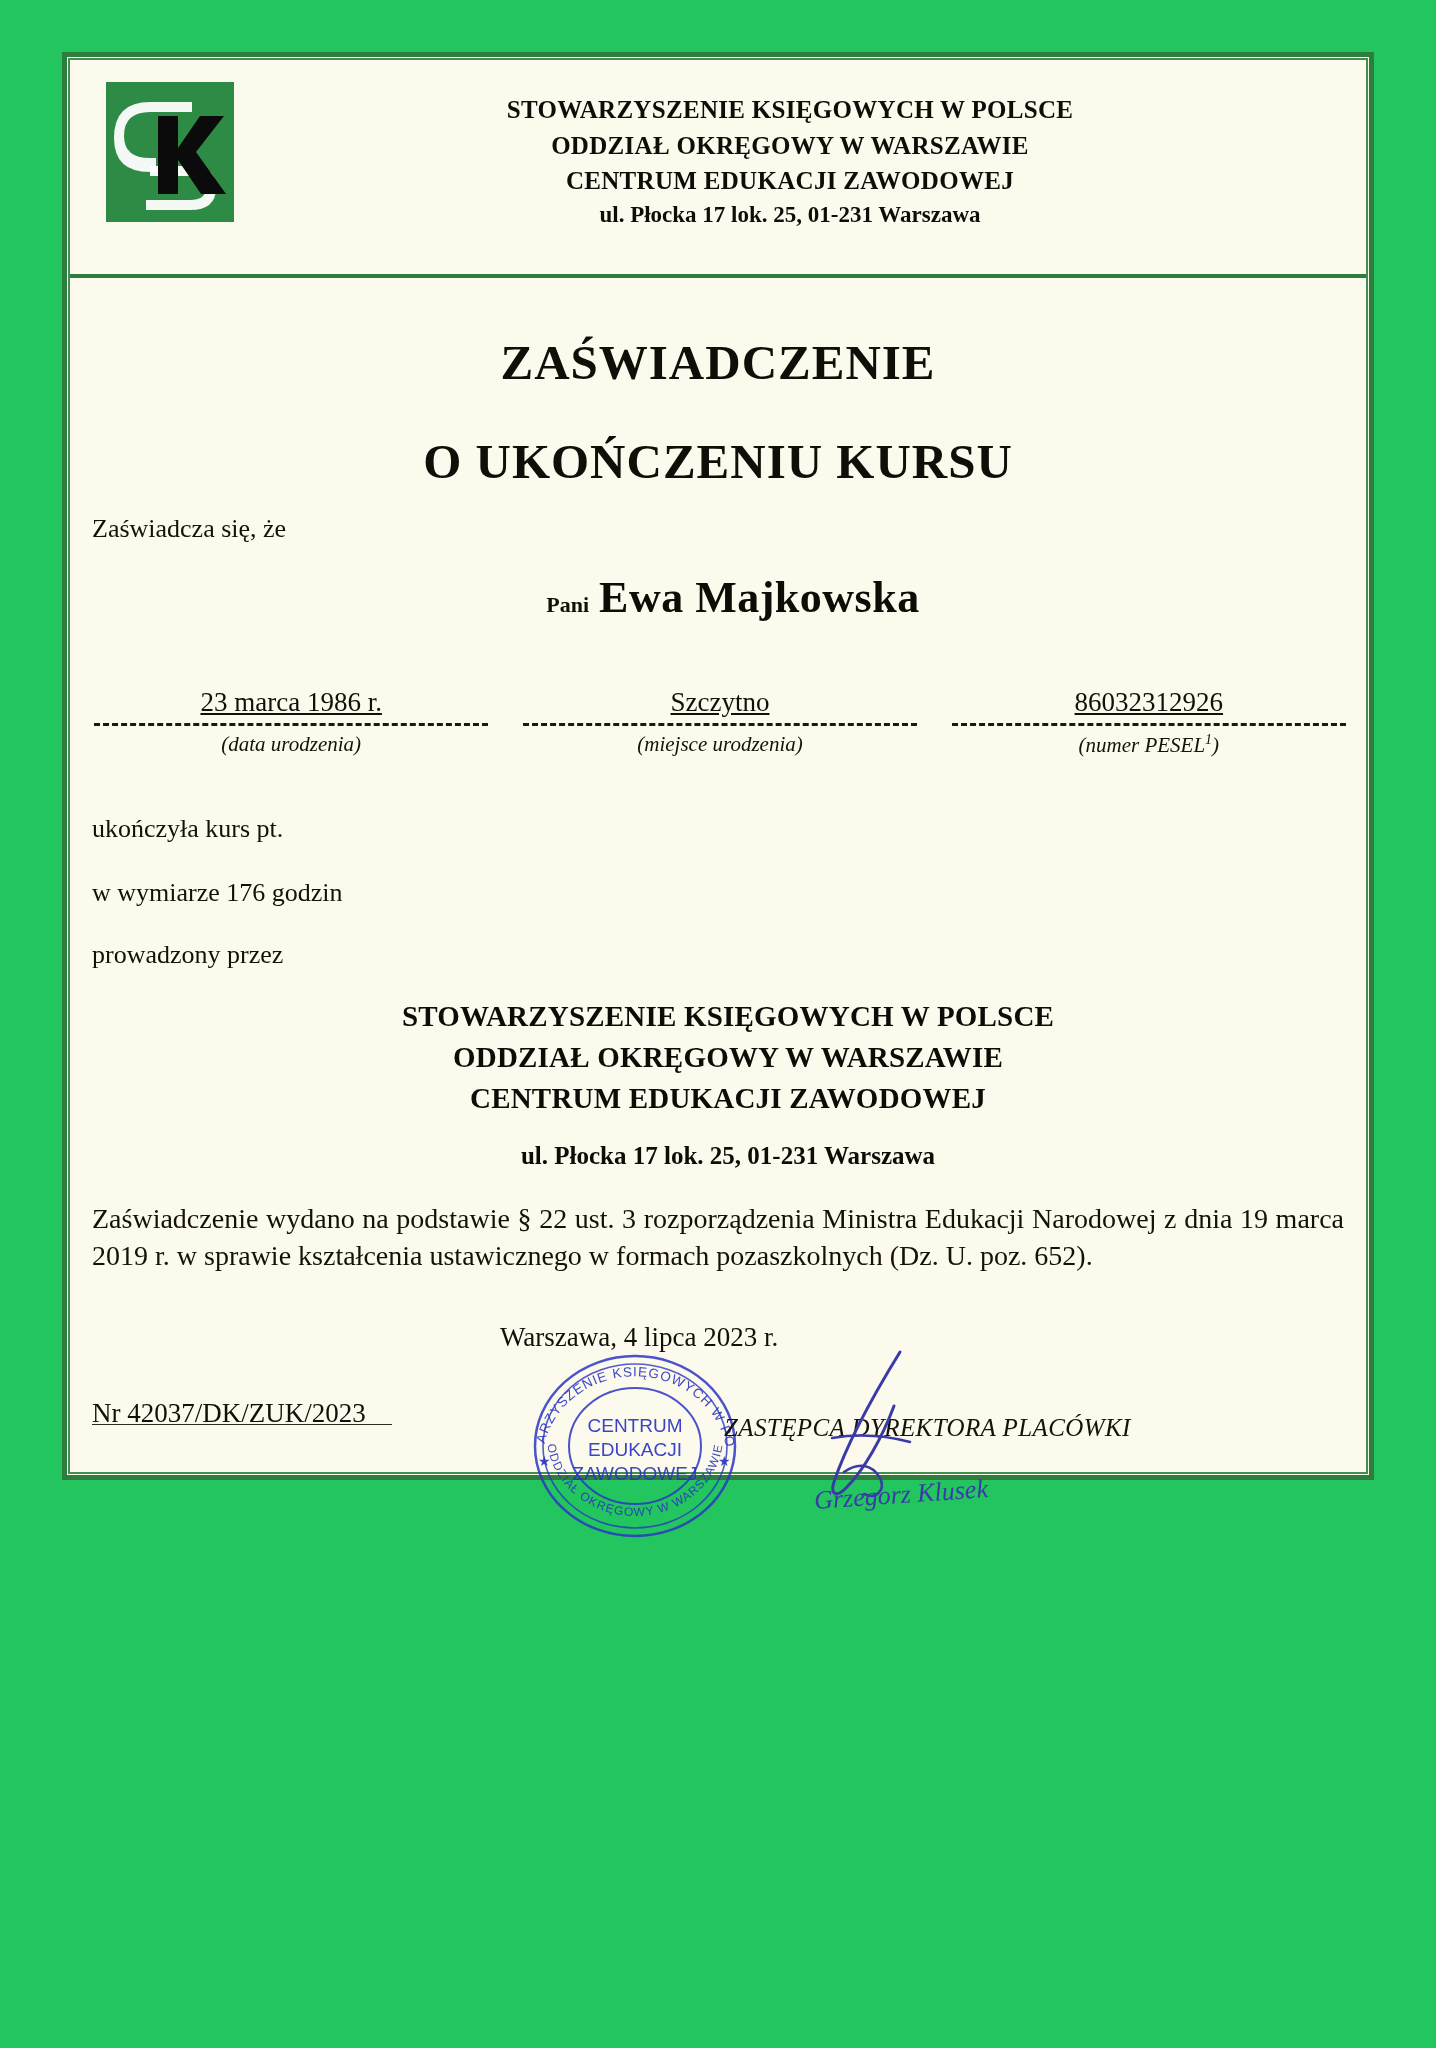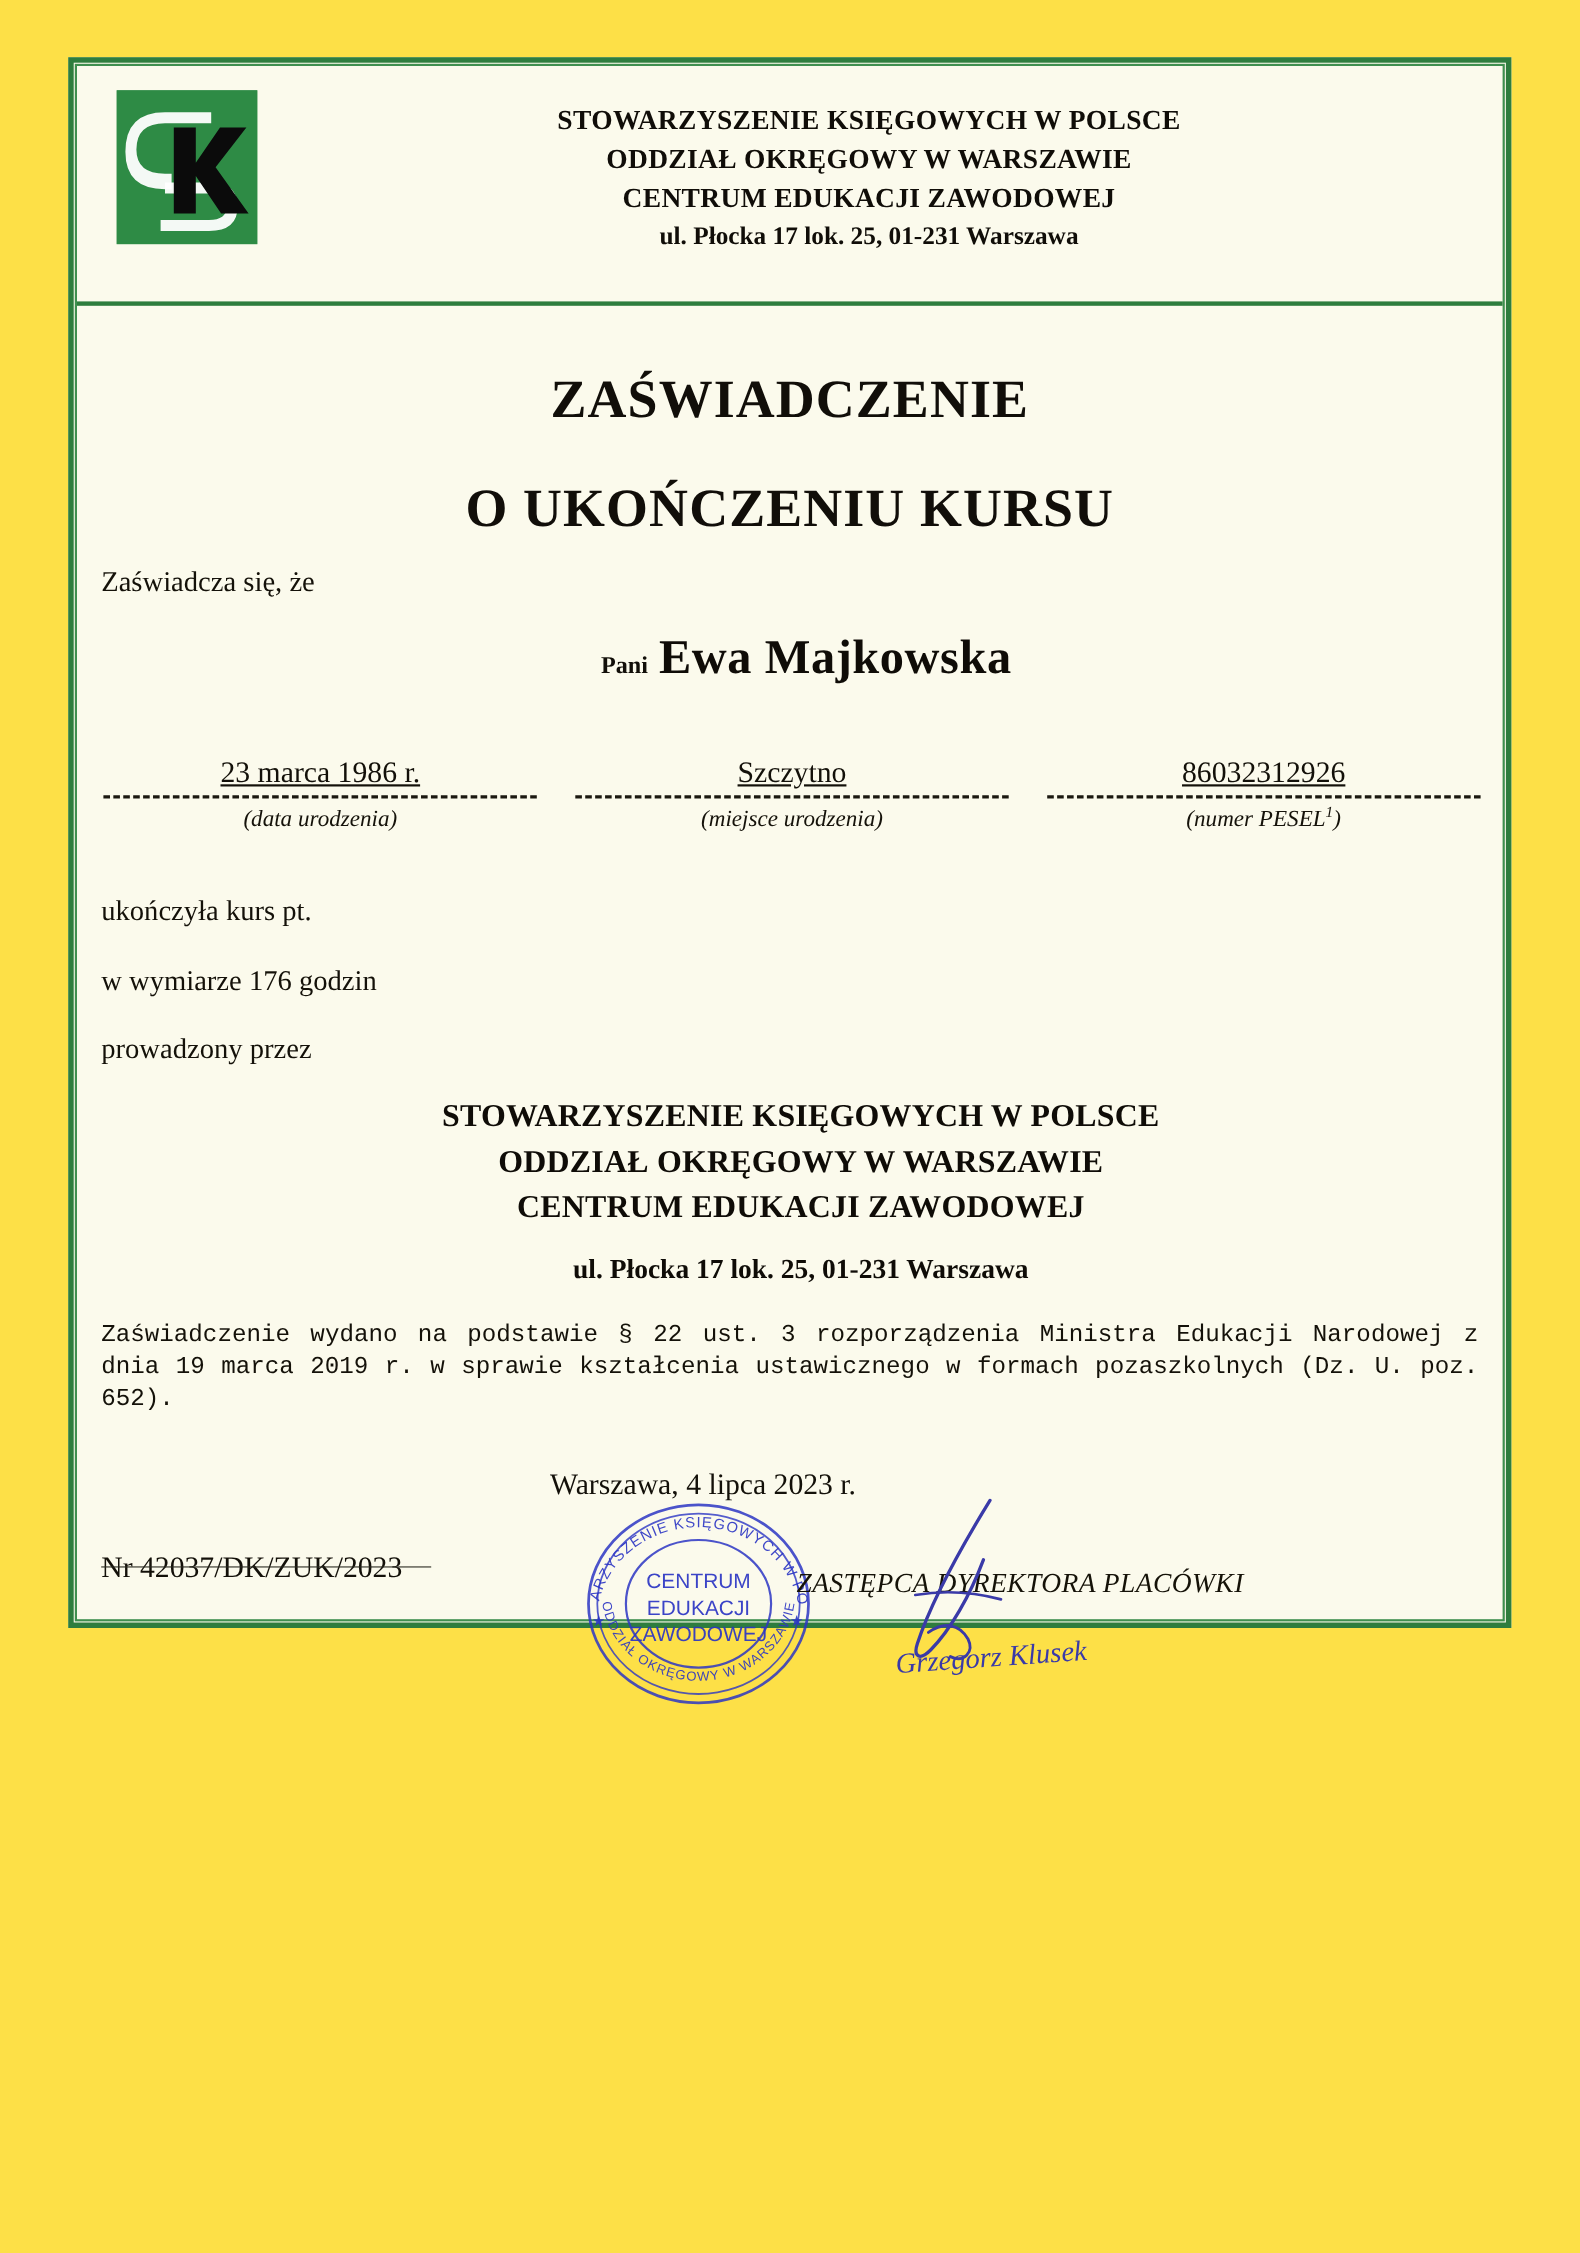--- a/index.html
+++ b/index.html
@@ -7,21 +7,21 @@
     padding: 0;
     background: #ffffff;
   }
   body {
     font-family: "Liberation Serif", "DejaVu Serif", serif;
   }
   .page {
     position: relative;
     width: 1436px;
     height: 2048px;
-    background: #fde047;
+    background: #22c55e;
     overflow: hidden;
   }
   
   .border-outer {
     position: absolute;
     left: 62px;
     top: 52px;
     width: 1312px;
     height: 1428px;
     border: 5px solid #2e7d3e;
@@ -196,25 +196,24 @@
   }
   .org-block .oaddr {
     font-weight: bold;
     font-size: 25px;
     margin-top: 22px;
     color: #0f0c07;
   }
 
   .legal {
     margin: 30px 22px 0 22px;
-    font-size: 22px;
+    font-size: 28px;
     line-height: 1.33;
     text-align: justify;
     color: #141109;
-    font-family: Liberation Mono, monospace;
   }
 
   
   .sig-zone {
     position: relative;
     margin-top: 48px;
     height: 250px;
   }
   .city-date {
     position: absolute;

